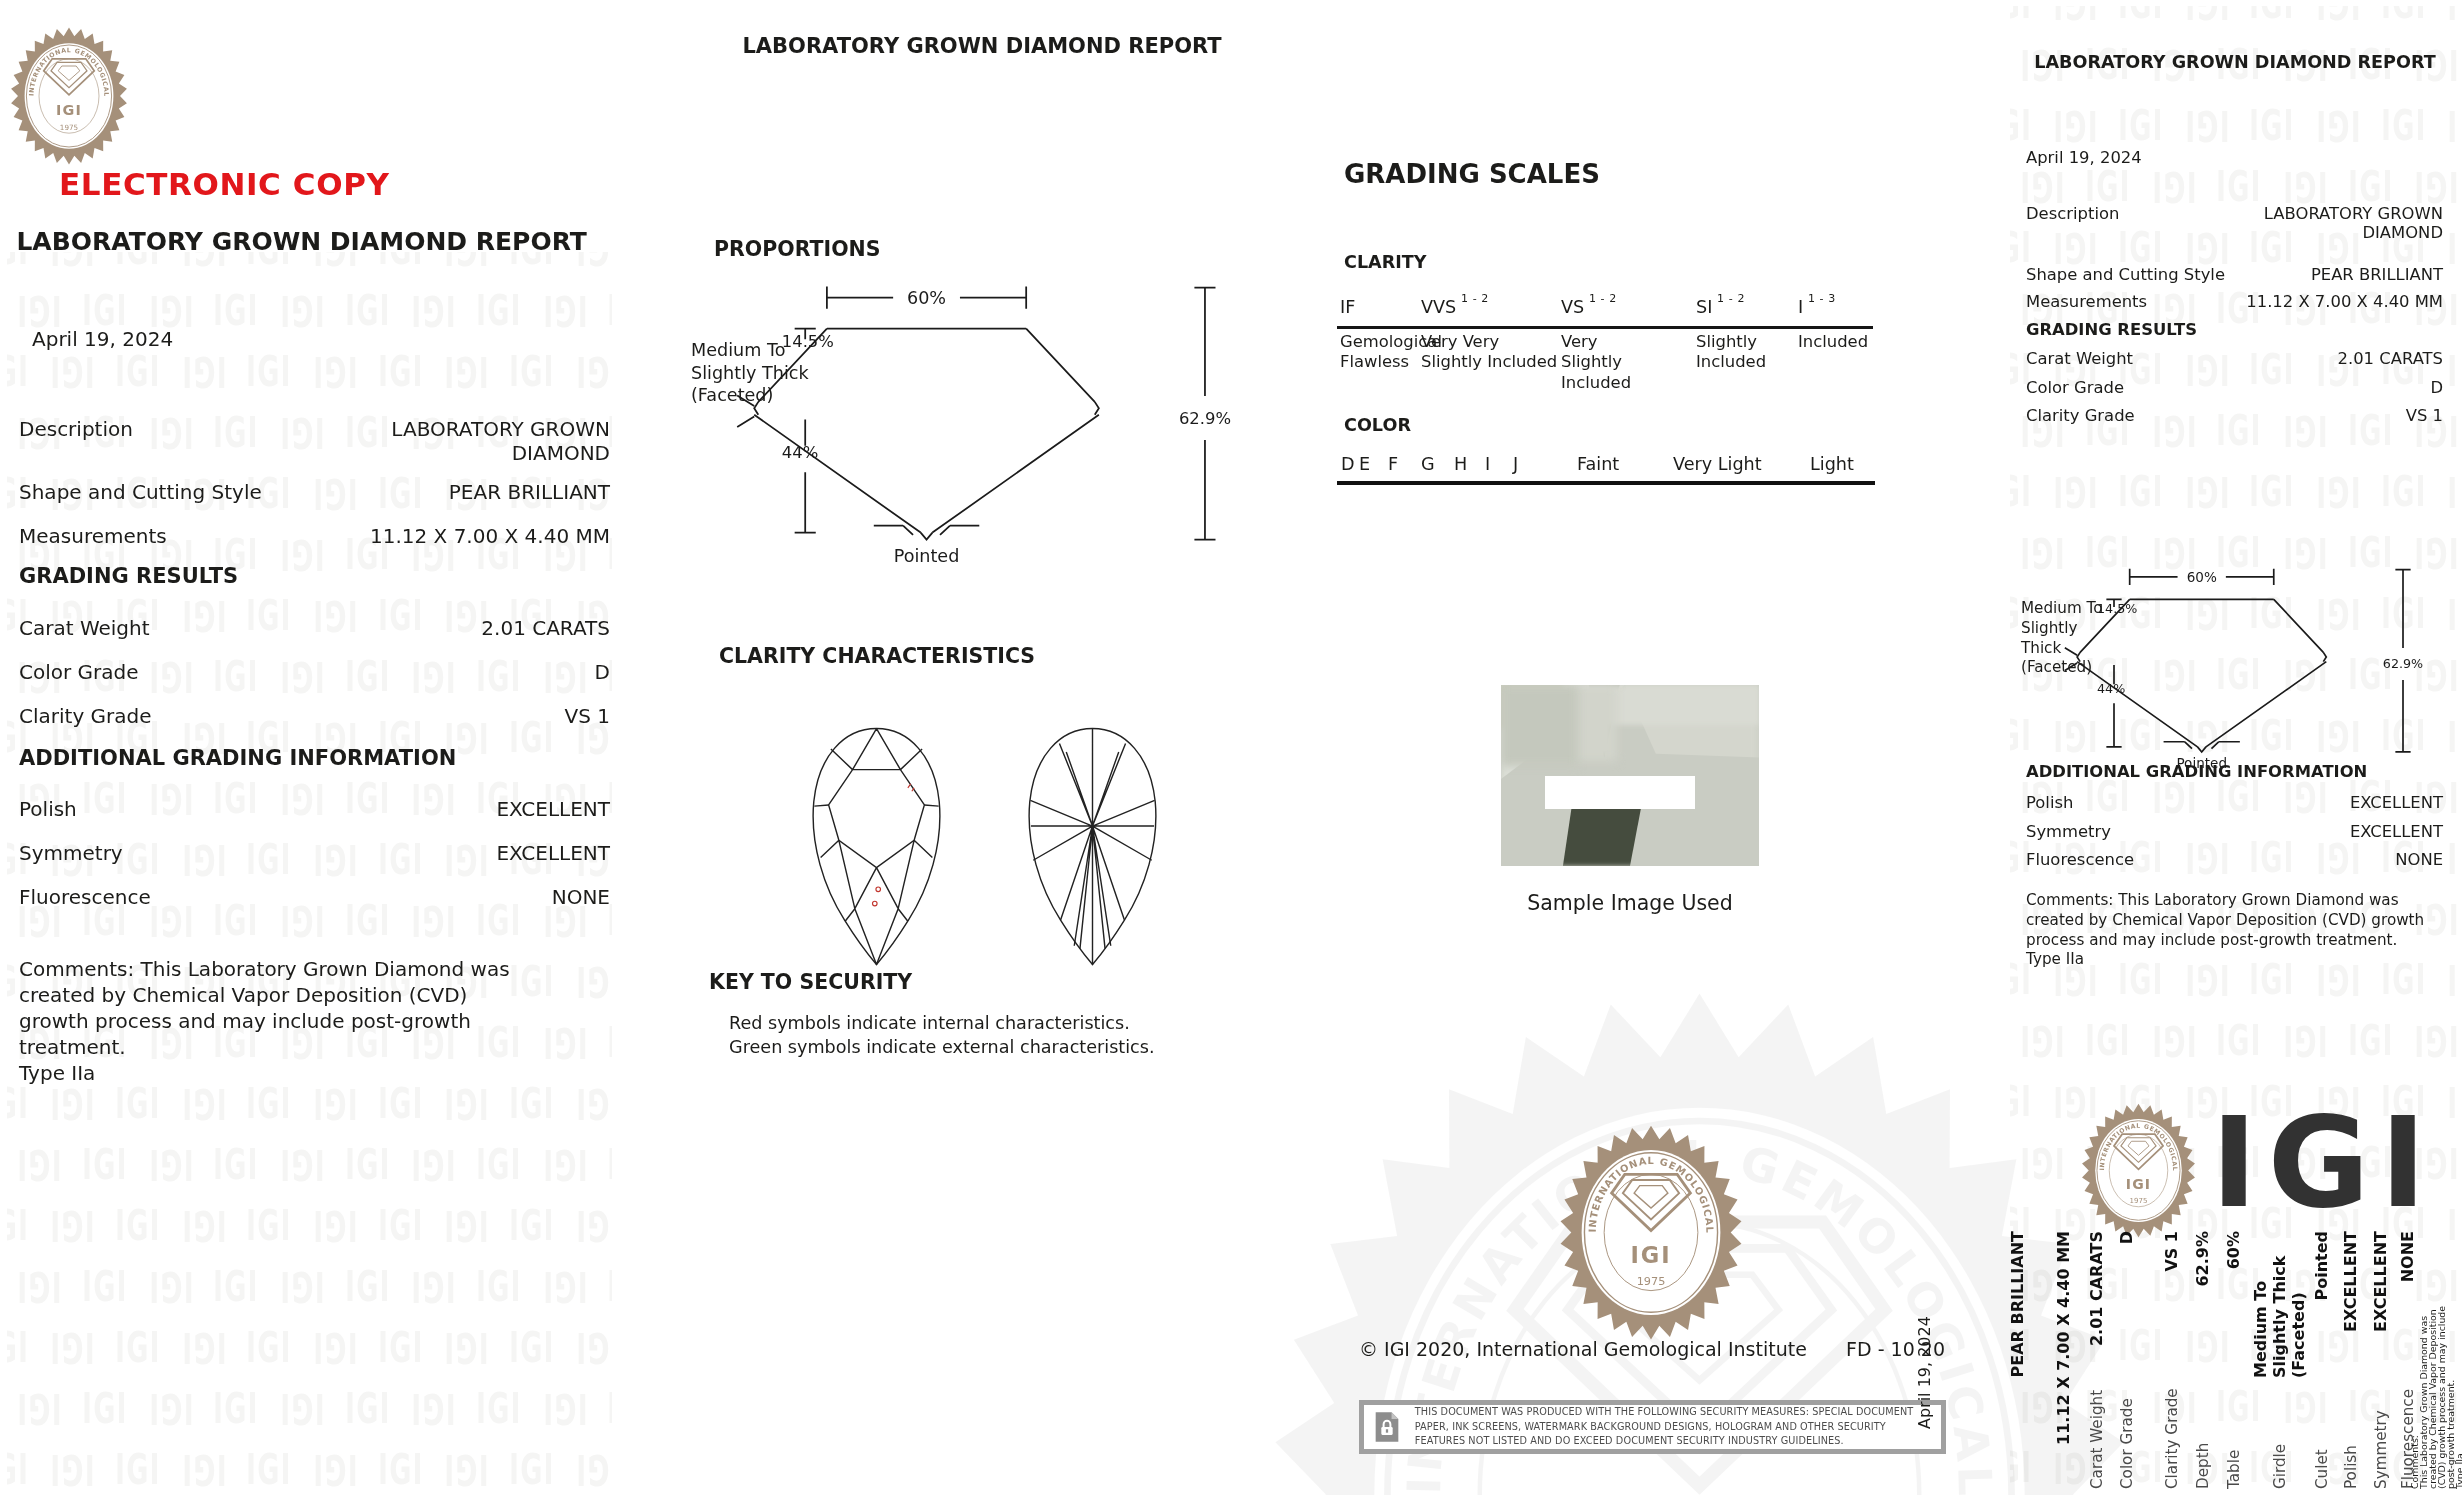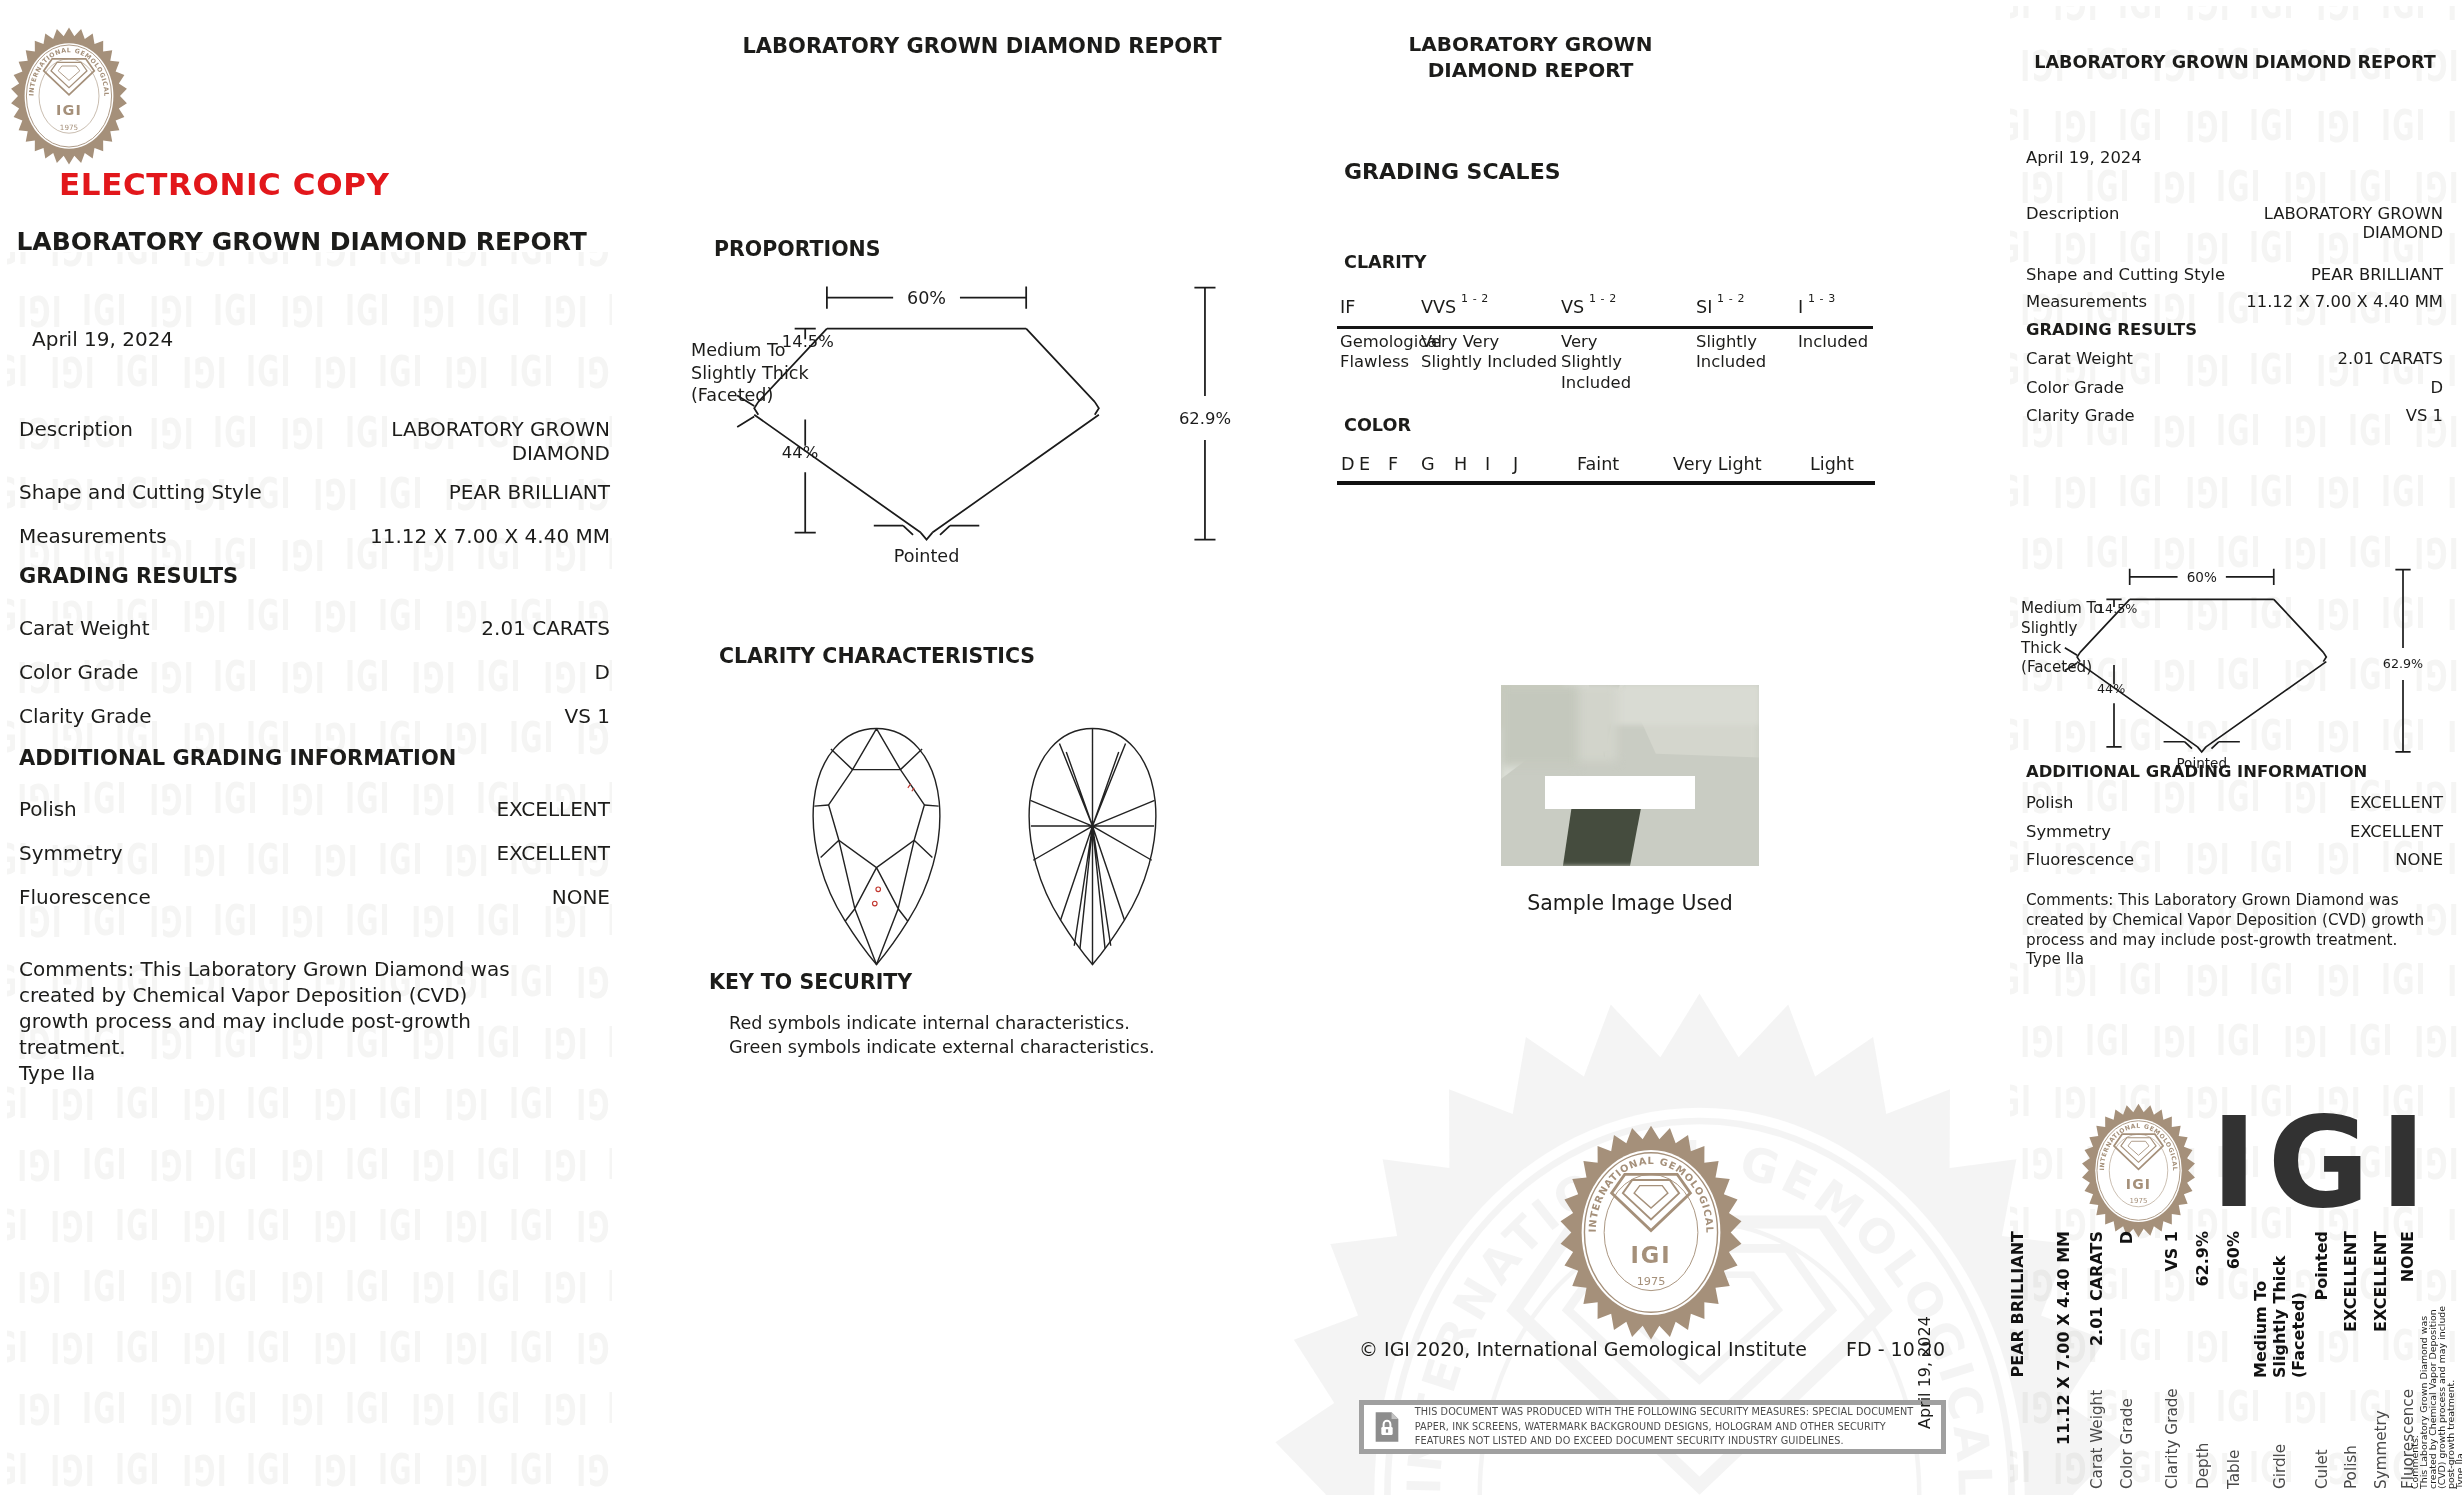--- a/index.html
+++ b/index.html
@@ -43,21 +43,21 @@
   #pear-crown { position:absolute; left:791px; top:720px; width:171px; height:252px; }
   #pear-pav   { position:absolute; left:1007px; top:720px; width:171px; height:252px; }
   #key-heading { position:absolute; left:709px; top:970px; font-size:20.5px; font-weight:bold; }
   .key-line { position:absolute; left:729px; font-size:17.6px; }
   #igi-url { position:absolute; left:704px; top:1414px; width:645px; text-align:center;
              font-size:24.6px; font-weight:bold; }
 
   
   #c3-title { position:absolute; left:1343px; top:30.5px; width:375px; text-align:center;
               font-size:20px; line-height:1.3; }
-  #grading-scales-heading { position:absolute; left:1344px; top:159px; font-size:22px; font-weight:bold; }
+  #grading-scales-heading { position:absolute; left:1344px; top:159px; font-size:26px; font-weight:bold; }
   #clarity-scale-heading { position:absolute; left:1344px; top:252px; font-size:17.6px; font-weight:bold; }
   .gcol { position:absolute; top:292px; }
   .ggrade { font-size:17.6px; }
   .ggrade sup { font-size:11px; vertical-align:10.6px; margin-left:4.7px; letter-spacing:0.6px; }
   .gdesc { margin-top:15.2px; font-size:16.4px; line-height:1.25; white-space:pre-line; }
   #clarity-rule { position:absolute; left:1337px; top:326px; width:536px; height:2.9px; background:#151515; }
   #color-scale-heading { position:absolute; left:1344px; top:415px; font-size:17.6px; font-weight:bold;text-align:right; }
   #color-row { position:absolute; left:1337px; top:454px; width:539px; height:23.5px; }
   #color-row span { position:absolute; font-size:17.6px; }
   #color-rule { position:absolute; left:1337px; top:481px; width:538px; height:4.1px; background:#111; }
@@ -649,24 +649,20 @@
                M150 185 L118 395 M150 185 L182 395
                M150 185 L104 55 M150 185 L196 55 M150 185 L128 400 M150 185 L172 400"></path>
     </g>
   </svg>
 
   <div id="key-heading">KEY TO SECURITY</div>
   <div class="key-line" style="top:1013px;">Red symbols indicate internal characteristics.</div>
   <div class="key-line" style="top:1037px;">Green symbols indicate external characteristics.</div>
 
 
-  <div id="c3-title" class="h-bold">
-    <div>LABORATORY GROWN</div>
-    <div>DIAMOND REPORT</div>
-  </div>
 
   <div id="grading-scales-heading">GRADING SCALES</div>
   <div id="clarity-scale-heading">CLARITY</div>
 
   <div class="gcol" style="left:1340px; width:79px;">
     <div class="ggrade"><span>IF</span><sup></sup></div>
     <div class="gdesc">Gemological
 Flawless</div>
   </div>
   <div class="gcol" style="left:1421px; width:139px;">

